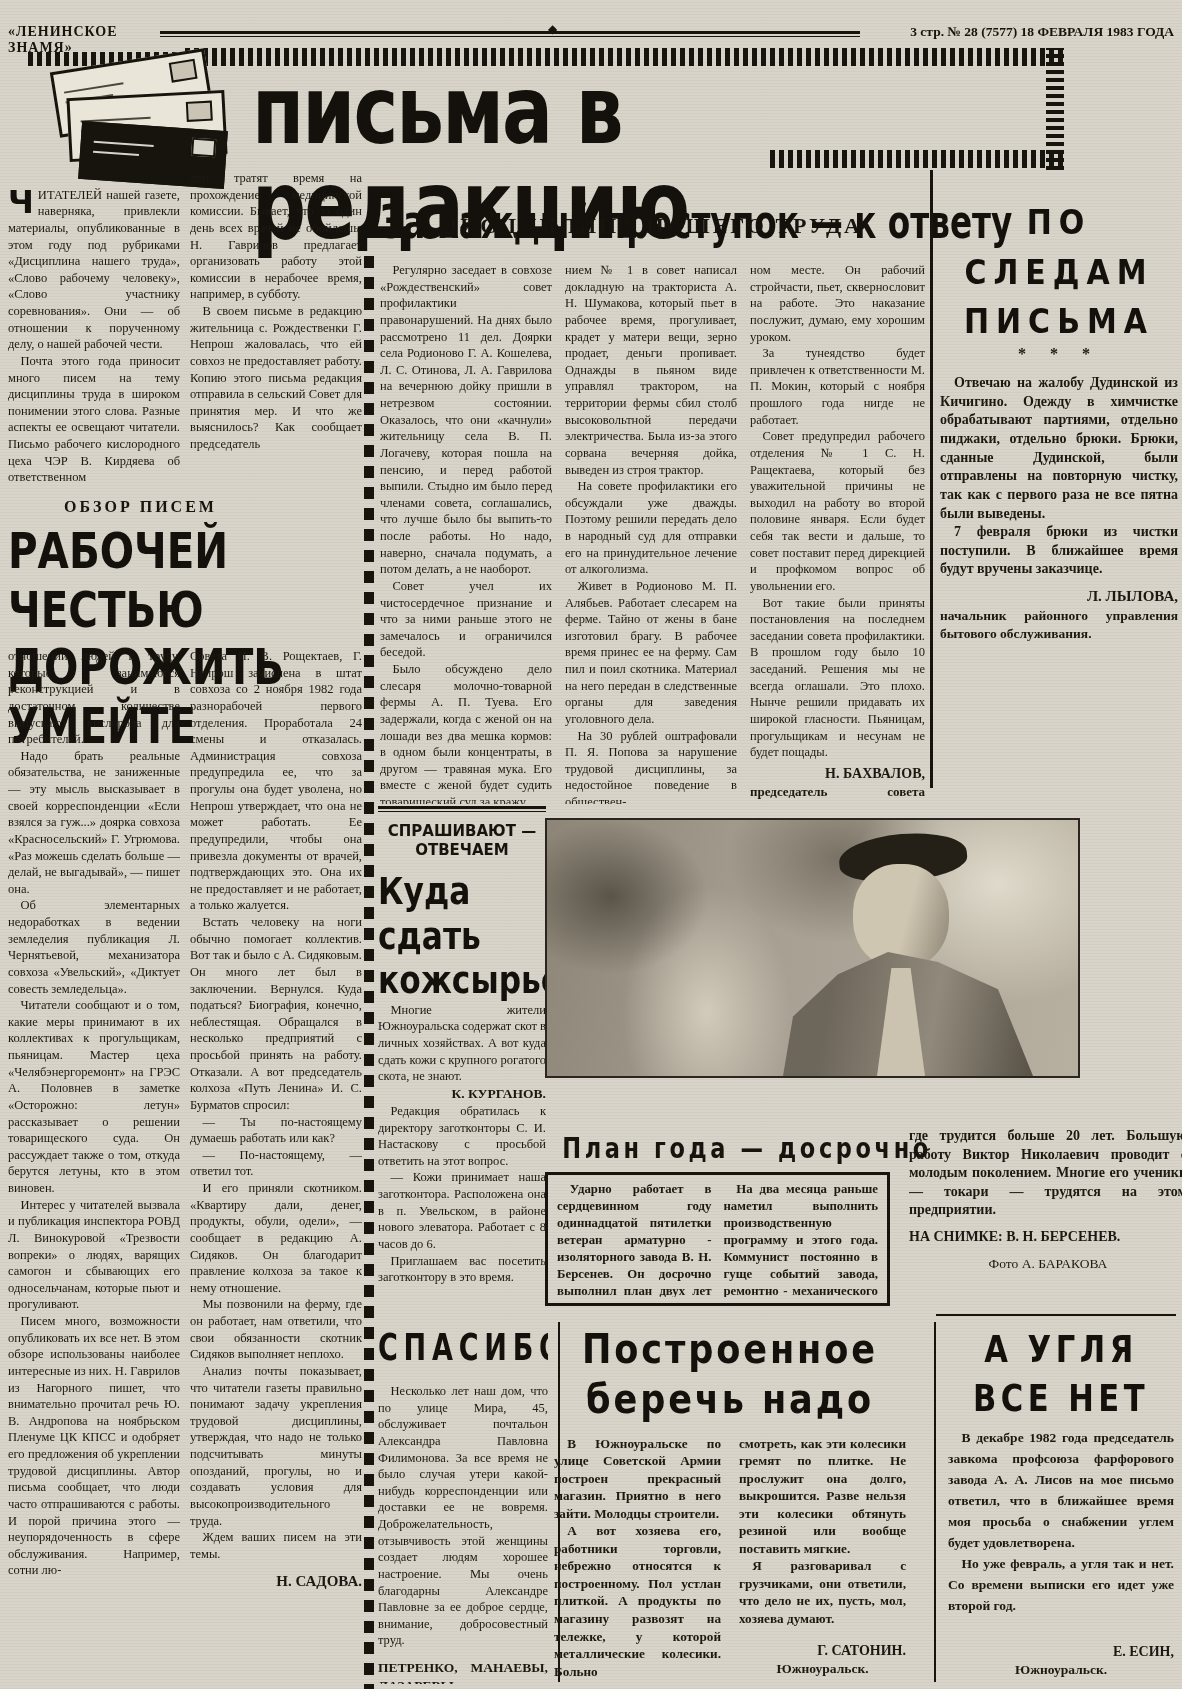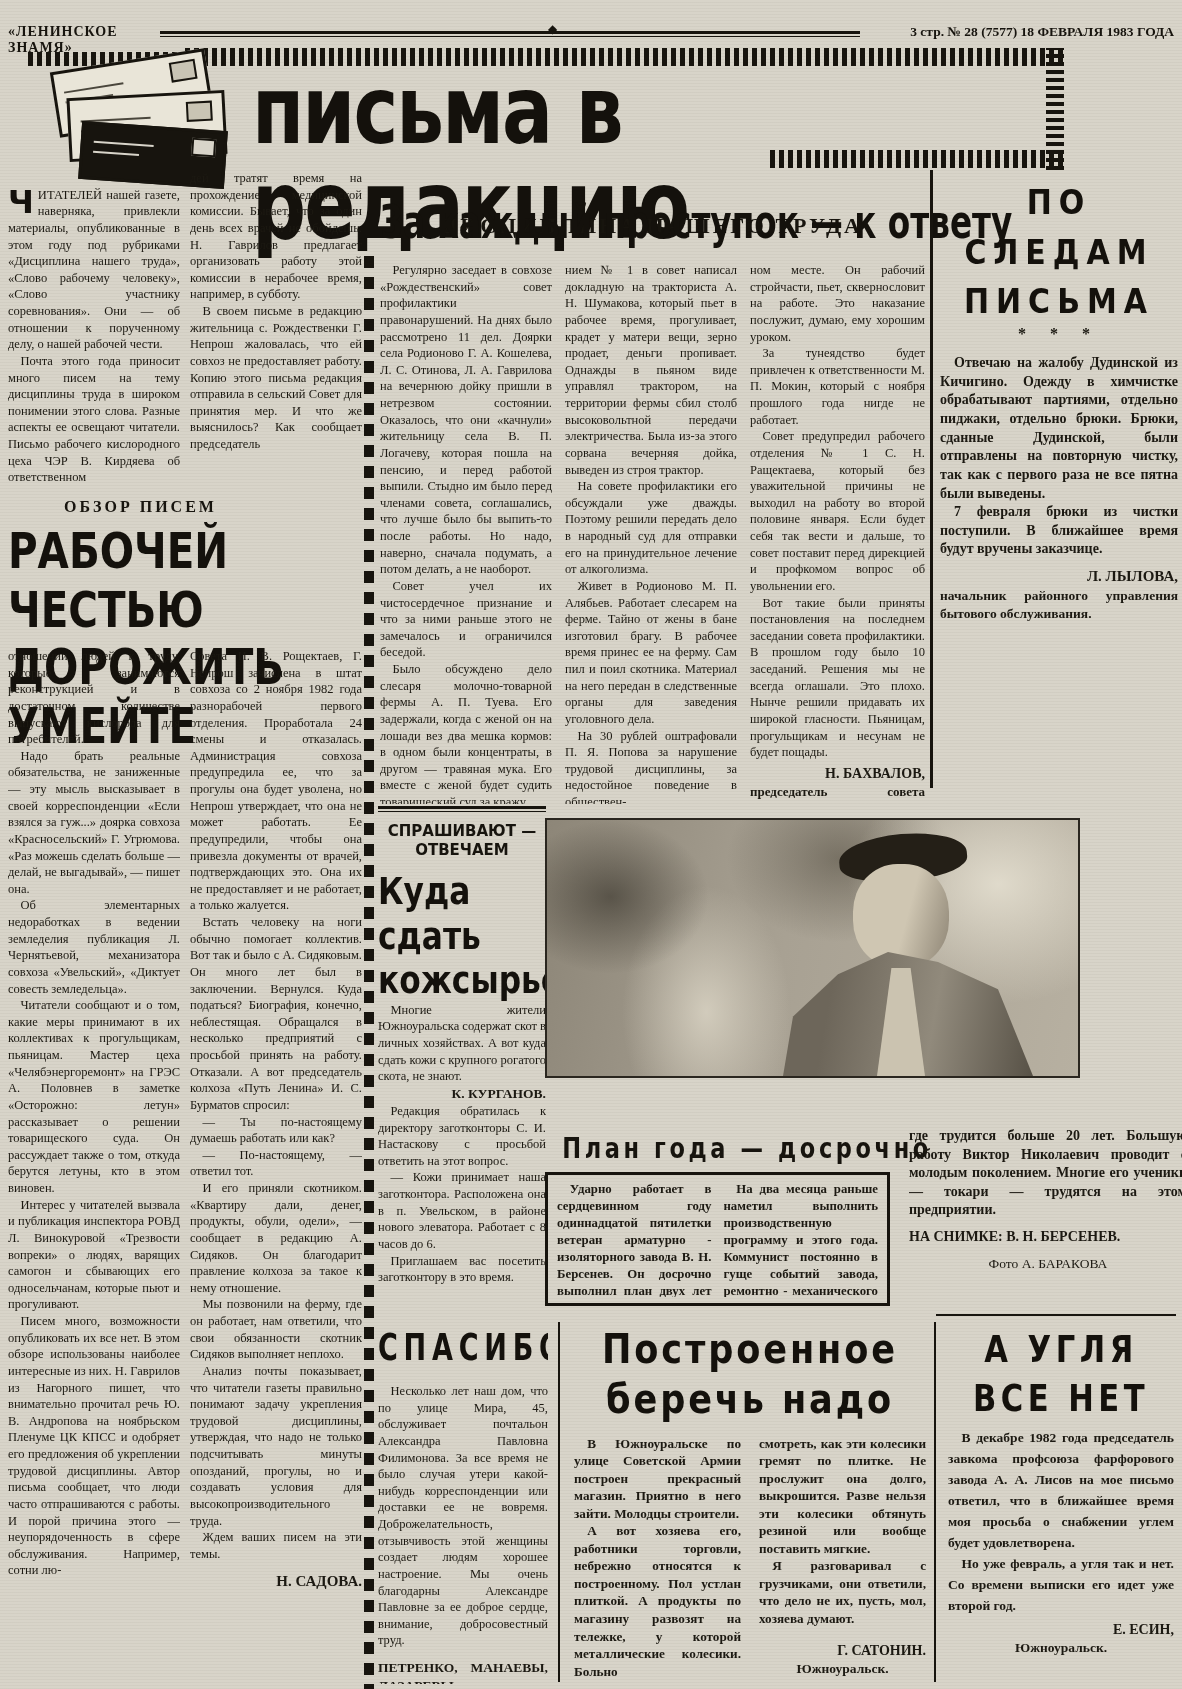--- a/index.html
+++ b/index.html
@@ -111,21 +111,21 @@
   <div class="abs" style="left:750px;top:262px;width:175px;height:542px;overflow:hidden;">
     <div class="body-text">ном месте. Он рабочий стройчасти, пьет, сквернословит на работе. Это наказание послужит, думаю, ему хорошим уроком.
  За тунеядство будет привлечен к ответственности М. П. Мокин, который с ноября прошлого года нигде не работает.
  Совет предупредил рабочего отделения № 1 С. Н. Ращектаева, который без уважительной причины не выходил на работу во второй половине января. Если будет себя так вести и дальше, то совет поставит перед дирекцией и профкомом вопрос об увольнении его.
  Вот такие были приняты постановления на последнем заседании совета профилактики. В прошлом году было 10 заседаний. Решения мы не всегда оглашали. Это плохо. Нынче решили придавать их широкой гласности. Пьяницам, прогульщикам и несунам не будет пощады.</div>
     <div class="body-text sig-right" style="font-size:14px;margin-top:4px;">Н. БАХВАЛОВ,</div>
     <div class="body-text semi" style="font-size:13px;">председатель совета профилактики правонарушений.</div>
   </div>
 
   <div class="abs rule" style="left:930px;top:170px;width:3px;height:618px;"></div>
-  <div class="abs" style="left:940px;top:178px;width:238px;height:606px;overflow:hidden;">
+  <div class="abs" style="left:940px;top:198px;width:238px;height:606px;overflow:hidden;">
     <div class="hl center" style="font-size:30px;line-height:1.5;letter-spacing:7px;transform:scaleY(1.1);transform-origin:center top;">
       <div>ПО СЛЕДАМ</div>
       <div>ПИСЬМА</div>
     </div>
     <div class="body-text semi center" style="font-size:16px;margin:10px 0;letter-spacing:10px;">*   *   *</div>
     <div class="body-text semi" style="font-size:14px;"> Отвечаю на жалобу Дудинской из Кичигино. Одежду в химчистке обрабатывают партиями, отдельно пиджаки, отдельно брюки. Брюки, сданные Дудинской, были отправлены на повторную чистку, так как с первого раза не все пятна были выведены.
  7 февраля брюки из чистки поступили. В ближайшее время будут вручены заказчице.</div>
     <div class="body-text sig-right" style="font-size:15px;margin-top:8px;">Л. ЛЫЛОВА,</div>
     <div class="body-text semi" style="font-size:13.5px;">начальник районного управления бытового обслуживания.</div>
   </div>
@@ -179,21 +179,21 @@
   <div class="abs rule" style="left:558px;top:1322px;width:2px;height:360px;"></div>
   <div class="abs rule" style="left:936px;top:1314px;width:240px;height:2px;"></div>
   <div class="abs rule" style="left:934px;top:1322px;width:2px;height:360px;"></div>
 
   <div class="abs" style="left:378px;top:1324px;width:170px;height:360px;overflow:hidden;">
     <div class="hl" style="font-size:33px;letter-spacing:7px;transform:scale(0.82,1.15);transform-origin:left top;">СПАСИБО</div>
     <div class="body-text" style="margin-top:20px;"> Несколько лет наш дом, что по улице Мира, 45, обслуживает почтальон Александра Павловна Филимонова. За все время не было случая утери какой-нибудь корреспонденции или доставки ее не вовремя. Доброжелательность, отзывчивость этой женщины создает людям хорошее настроение. Мы очень благодарны Александре Павловне за ее доброе сердце, внимание, добросовестный труд.</div>
     <div class="body-text semi" style="font-size:13.5px;margin-top:10px;">ПЕТРЕНКО, МАНАЕВЫ, ЛАЗАРЕВЫ, КАЗАНЦЕВЫ и другие.</div>
   </div>
 
-  <div class="abs" style="left:574px;top:1324px;width:352px;height:360px;overflow:hidden;">
+  <div class="abs" style="left:554px;top:1324px;width:352px;height:360px;overflow:hidden;">
     <div class="hl center" style="font-size:37px;line-height:1.25;letter-spacing:3px;transform:scale(0.95,1.1);transform-origin:center top;">
       <div>Построенное</div>
       <div>беречь надо</div>
     </div>
     <div style="display:flex;gap:18px;margin-top:18px;">
       <div class="body-text semi" style="flex:1;font-size:13.2px;"> В Южноуральске по улице Советской Армии построен прекрасный магазин. Приятно в него зайти. Молодцы строители.
  А вот хозяева его, работники торговли, небрежно относятся к построенному. Пол устлан плиткой. А продукты по магазину развозят на тележке, у которой металлические колесики. Больно</div>
       <div style="flex:1;">
         <div class="body-text semi" style="font-size:13.2px;">смотреть, как эти колесики гремят по плитке. Не прослужит она долго, выкрошится. Разве нельзя эти колесики обтянуть резиной или вообще поставить мягкие.
  Я разговаривал с грузчиками, они ответили, что дело не их, пусть, мол, хозяева думают.</div>
@@ -203,17 +203,17 @@
     </div>
   </div>
 
   <div class="abs" style="left:948px;top:1324px;width:226px;height:360px;overflow:hidden;">
     <div class="hl center" style="font-size:34px;line-height:1.3;letter-spacing:5px;transform:scale(0.9,1.12);transform-origin:center top;">
       <div>А УГЛЯ</div>
       <div>ВСЕ НЕТ</div>
     </div>
     <div class="body-text semi" style="font-size:13.5px;margin-top:16px;line-height:1.55;"> В декабре 1982 года председатель завкома профсоюза фарфорового завода А. А. Лисов на мое письмо ответил, что в ближайшее время моя просьба о снабжении углем будет удовлетворена.
  Но уже февраль, а угля так и нет. Со времени выписки его идет уже второй год.</div>
-    <div class="body-text sig-right" style="font-size:14px;margin-top:4px;">Е. ЕСИН,</div>
+    <div class="body-text sig-right" style="font-size:14px;margin-top:26px;">Е. ЕСИН,</div>
     <div class="body-text sig-left" style="font-size:13.5px;">Южноуральск.</div>
   </div>
 
 </div>
 
 </body></html>

